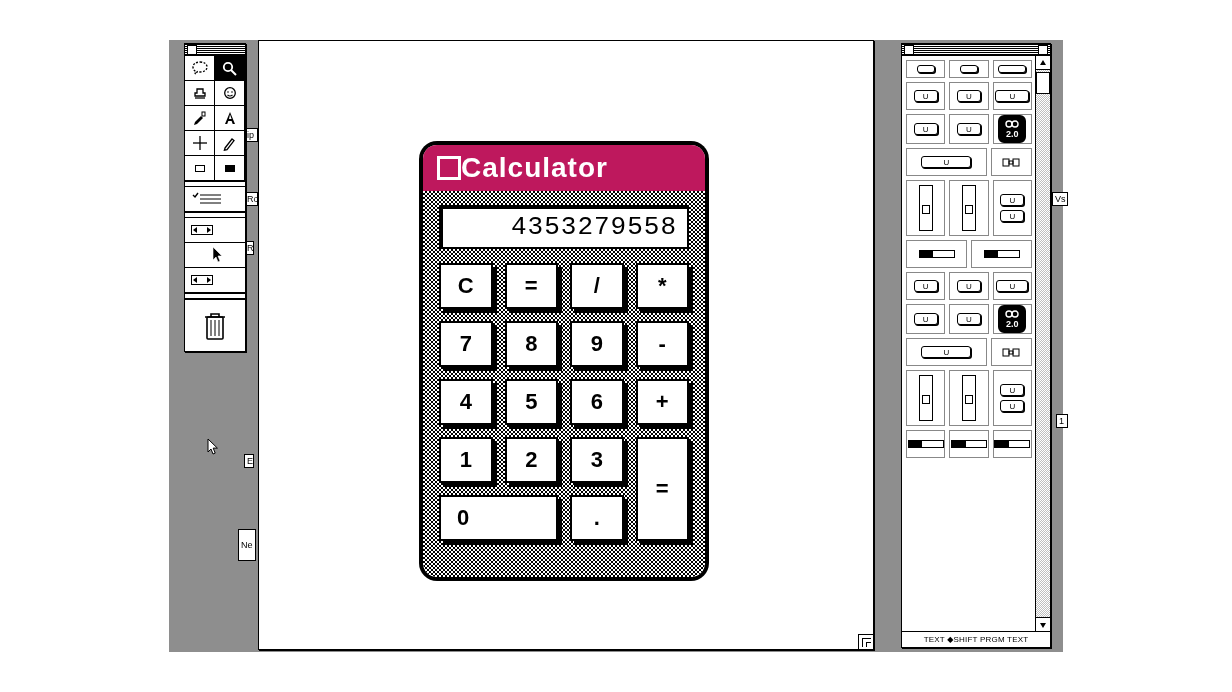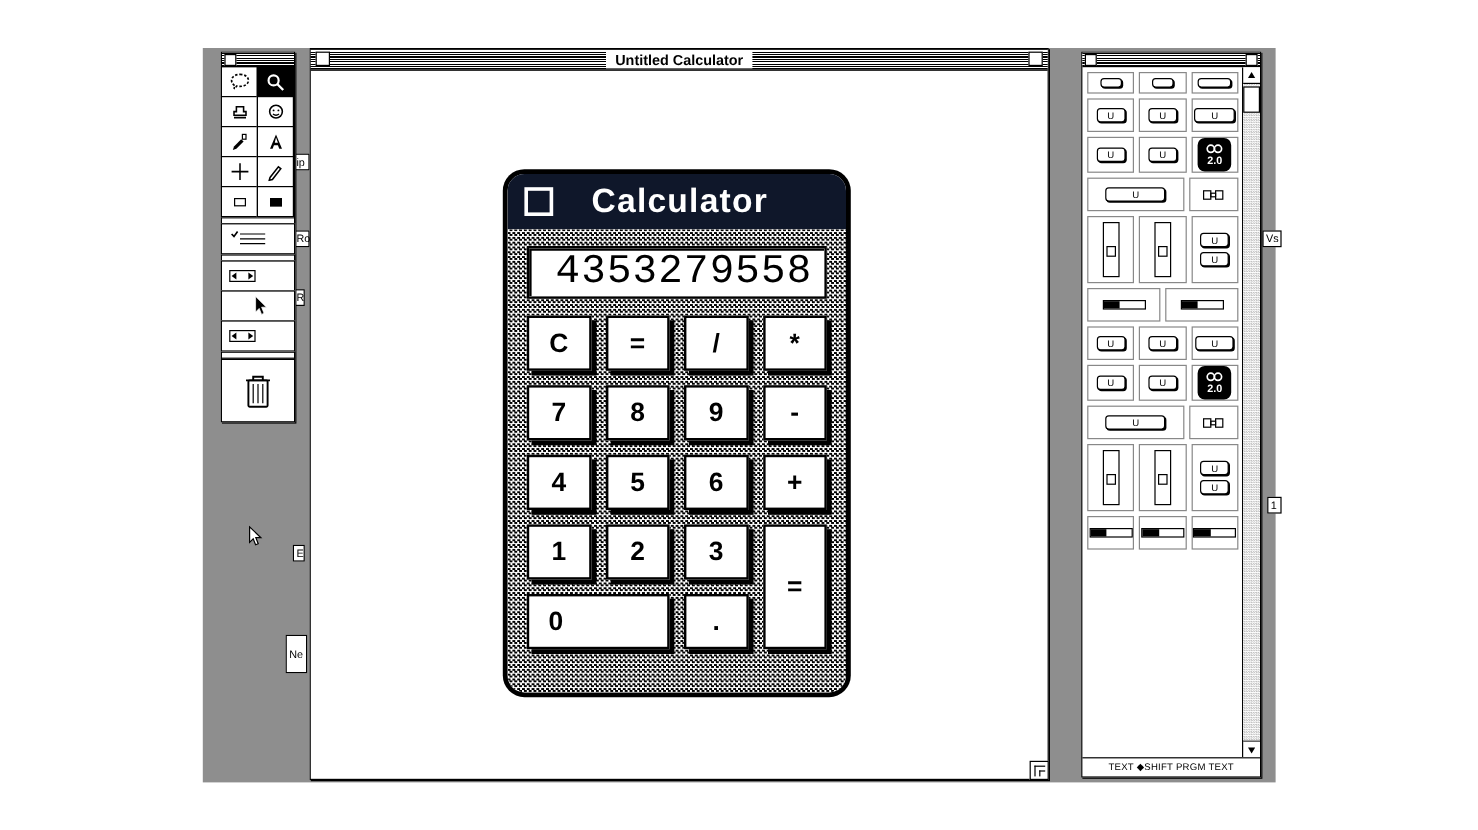--- a/index.html
+++ b/index.html
@@ -86,24 +86,24 @@
     padding: 4px;
   }
   .calc-inner {
     width: 100%; height: 100%;
     border-radius: 14px;
     background: #fff;
     overflow: hidden;
   }
   .calc-titlebar {
     height: 46px;
-    background: #0f172a;
+    background: #be185d;
     display: flex;
     align-items: center;
-    gap: 32px;
+    gap: 0;
     padding: 0 14px;
   }
   .calc-titlebar .sys {
     width: 24px; height: 24px;
     border: 3px solid #fff;
   }
   .calc-titlebar .al {
     color: #fff;
     font-size: 28px;
     font-weight: bold;
@@ -122,21 +122,21 @@
   }
   .calc-display {
     height: 44px;
     background: #fff;
     border: 2px solid #000;
     box-shadow: inset 2px 2px 0 #000;
     display: flex;
     align-items: center;
     justify-content: flex-end;
     padding: 0 10px;
-    font-size: 34px;
+    font-size: 26px;
     font-family: "Courier New", monospace;
     letter-spacing: 1px;
     margin-bottom: 14px;
   }
   .keygrid {
     display: grid;
     grid-template-columns: repeat(4, 1fr);
     gap: 12px 12px;
   }
   .key {
@@ -307,25 +307,20 @@
 
 <div class="peek" style="left:244px;top:128px;width:14px;height:14px;">ip</div>
 <div class="peek" style="left:244px;top:192px;width:14px;height:14px;">Ro</div>
 <div class="peek" style="left:244px;top:241px;width:10px;height:14px;">R</div>
 <div class="peek" style="left:244px;top:454px;width:10px;height:14px;">E</div>
 <div class="peek" style="left:238px;top:529px;width:18px;height:32px;">Ne</div>
 <div class="peek" style="right:164px;top:192px;width:16px;height:14px;">Vs</div>
 <div class="peek" style="right:164px;top:414px;width:12px;height:14px;">1</div>
 
 <div class="docwin">
-  <div class="titlebar">
-    <div class="closebox"></div>
-    <span class="tlabel">Untitled Calculator</span>
-    <div class="zoombox"></div>
-  </div>
 
   <div class="calc">
     <div class="calc-inner">
       <div class="calc-titlebar">
         <div class="sys"></div>
         <span class="al">Calculator</span>
       </div>
       <div class="calc-body">
         <div class="calc-display">4353279558</div>
         <div class="keygrid">

